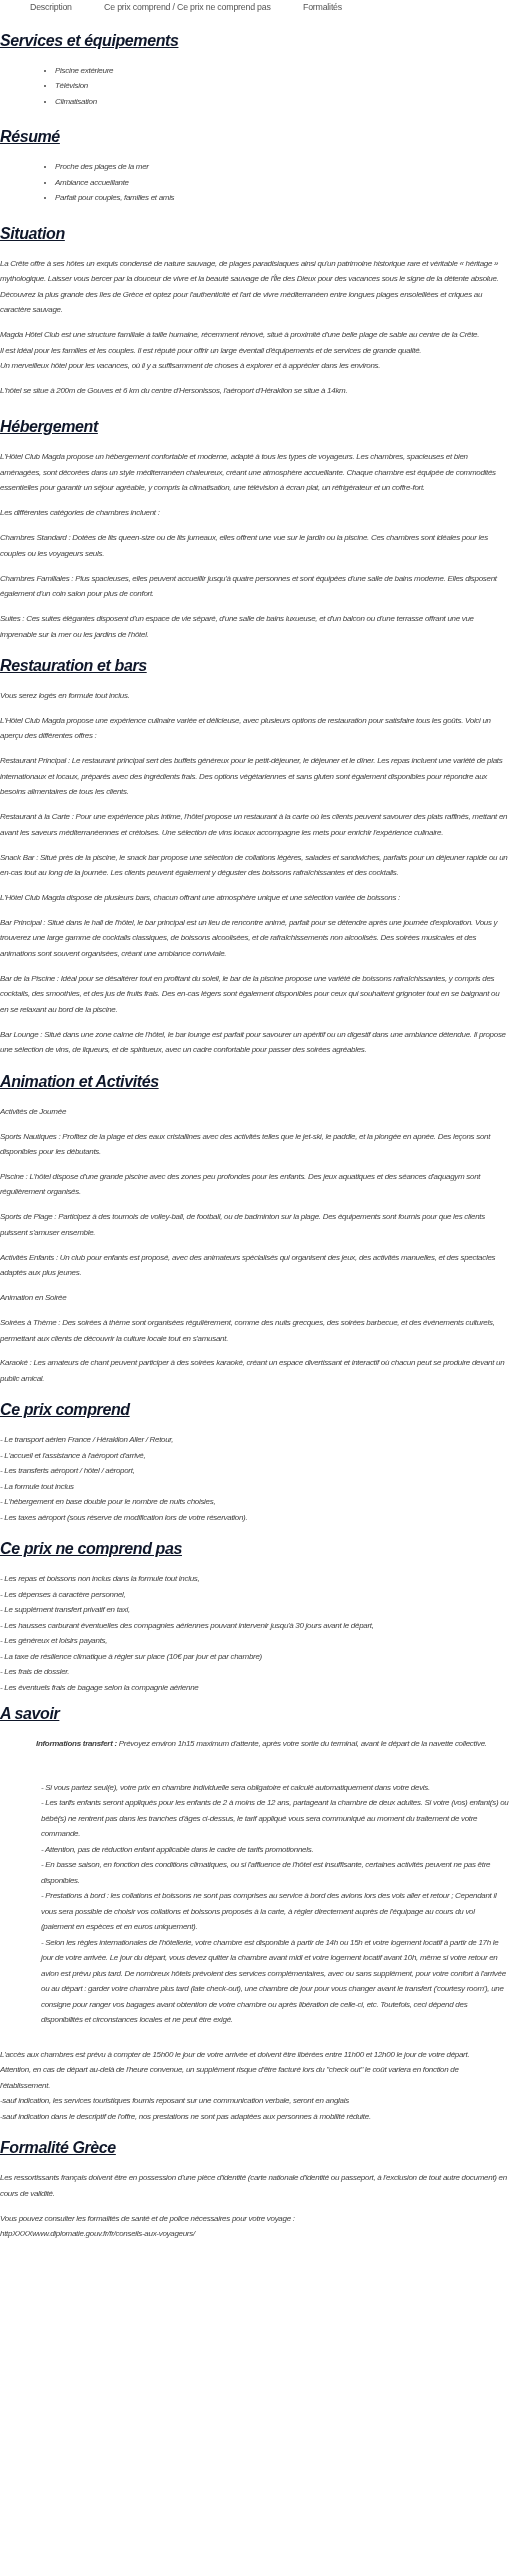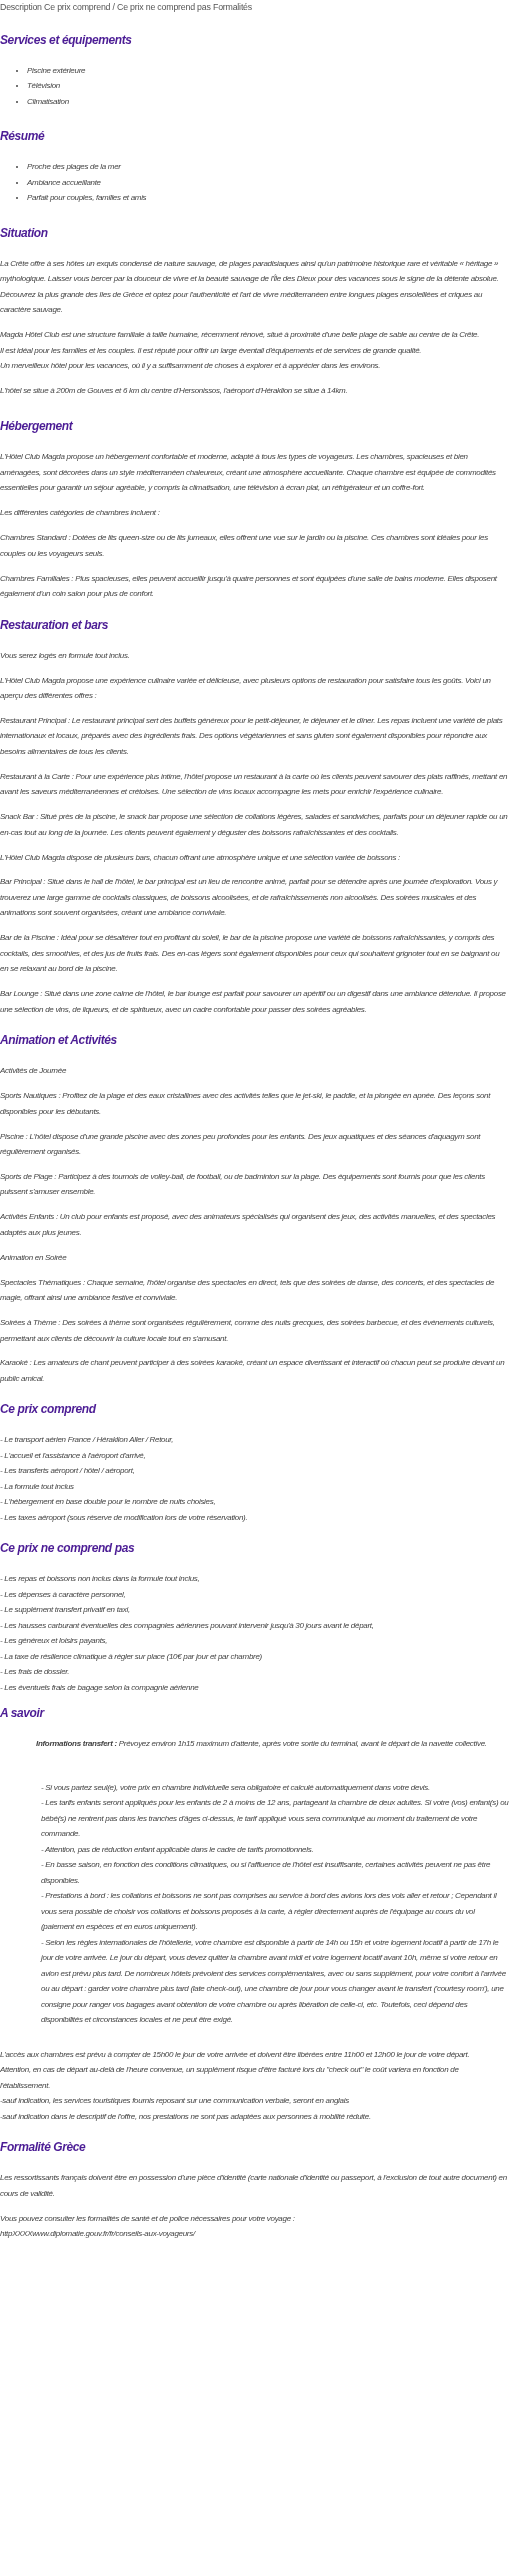--- a/index.html
+++ b/index.html
@@ -13,42 +13,43 @@
   .page { padding: 0 1.3px 0 0; }
   .tabs-line {
     font-style: normal;
     color: #555555;
     font-size: 8.8px;
     line-height: 13.5px;
     margin: 0;
     padding-top: 0.7px;
     letter-spacing: -0.2px;
   }
-  .tab-link { cursor: pointer; }
+  .tab-link { cursor: pointer; margin-left: 30px; }
   h2 {
-    color: #4c1d95;
+    color: #0f172a;
     font-style: italic;
     font-weight: bold;
-    font-size: 12px;
+    font-size: 16px;
     line-height: 17.5px;
     margin: 15px 0 13.5px 0;
     letter-spacing: -0.4px;
+    text-decoration: underline;
   }
   p {
     font-style: italic;
     margin: 0 0 9.4px 0;
     letter-spacing: -0.3px;
   }
   ul.bullets {
     margin: 0 0 19px 0;
     padding-left: 27px;
     font-style: italic;
     letter-spacing: -0.3px;
   }
-  ul.bullets li { line-height: 15.5px; }
+  ul.bullets li { line-height: 15.5px; margin-left: 28px; }
   .dash-list { margin: 0 0 9.4px 0; font-style: italic; letter-spacing: -0.3px; }
   .dash-list div { line-height: 15.5px; }
   .bold { font-weight: bold; margin-left: 36px; }
   .spacer { height: 19px; }
   a.link { color: #444444; text-decoration: none; font-style: italic; }
 </style>
 </head>
 <body>
 
 <div class="page">
@@ -80,40 +81,40 @@
     <span>Il est idéal pour les familles et les couples. Il est réputé pour offrir un large éventail d'équipements et de services de grande qualité.</span><br>
     <span>Un merveilleux hôtel pour les vacances, où il y a suffisamment de choses à explorer et à apprécier dans les environs.</span>
   </p>
   <p>L'hôtel se situe à 200m de Gouves et 6 km du centre d'Hersonissos, l'aéroport d'Héraklion se situe à 14km.</p>
 
   <h2 style="margin-top:20px;">Hébergement</h2>
   <p>L'Hôtel Club Magda propose un hébergement confortable et moderne, adapté à tous les types de voyageurs. Les chambres, spacieuses et bien aménagées, sont décorées dans un style méditerranéen chaleureux, créant une atmosphère accueillante. Chaque chambre est équipée de commodités essentielles pour garantir un séjour agréable, y compris la climatisation, une télévision à écran plat, un réfrigérateur et un coffre-fort.</p>
   <p>Les différentes catégories de chambres incluent :</p>
   <p>Chambres Standard : Dotées de lits queen-size ou de lits jumeaux, elles offrent une vue sur le jardin ou la piscine. Ces chambres sont idéales pour les couples ou les voyageurs seuls.</p>
   <p>Chambres Familiales : Plus spacieuses, elles peuvent accueillir jusqu'à quatre personnes et sont équipées d'une salle de bains moderne. Elles disposent également d'un coin salon pour plus de confort.</p>
+  <p>Suites : Ces suites élégantes disposent d'un espace de vie séparé, d'une salle de bains luxueuse, et d'un balcon ou d'une terrasse offrant une vue imprenable sur la mer ou les jardins de l'hôtel.</p>
 
   <h2>Restauration et bars</h2>
   <p>Vous serez logés en formule tout inclus.</p>
   <p>L'Hôtel Club Magda propose une expérience culinaire variée et délicieuse, avec plusieurs options de restauration pour satisfaire tous les goûts. Voici un aperçu des différentes offres :</p>
   <p>Restaurant Principal : Le restaurant principal sert des buffets généreux pour le petit-déjeuner, le déjeuner et le dîner. Les repas incluent une variété de plats internationaux et locaux, préparés avec des ingrédients frais. Des options végétariennes et sans gluten sont également disponibles pour répondre aux besoins alimentaires de tous les clients.</p>
   <p>Restaurant à la Carte : Pour une expérience plus intime, l'hôtel propose un restaurant à la carte où les clients peuvent savourer des plats raffinés, mettant en avant les saveurs méditerranéennes et crétoises. Une sélection de vins locaux accompagne les mets pour enrichir l'expérience culinaire.</p>
   <p>Snack Bar : Situé près de la piscine, le snack bar propose une sélection de collations légères, salades et sandwiches, parfaits pour un déjeuner rapide ou un en-cas tout au long de la journée. Les clients peuvent également y déguster des boissons rafraîchissantes et des cocktails.</p>
   <p>L'Hôtel Club Magda dispose de plusieurs bars, chacun offrant une atmosphère unique et une sélection variée de boissons :</p>
   <p>Bar Principal : Situé dans le hall de l'hôtel, le bar principal est un lieu de rencontre animé, parfait pour se détendre après une journée d'exploration. Vous y trouverez une large gamme de cocktails classiques, de boissons alcoolisées, et de rafraîchissements non alcoolisés. Des soirées musicales et des animations sont souvent organisées, créant une ambiance conviviale.</p>
   <p>Bar de la Piscine : Idéal pour se désaltérer tout en profitant du soleil, le bar de la piscine propose une variété de boissons rafraîchissantes, y compris des cocktails, des smoothies, et des jus de fruits frais. Des en-cas légers sont également disponibles pour ceux qui souhaitent grignoter tout en se baignant ou en se relaxant au bord de la piscine.</p>
   <p>Bar Lounge : Situé dans une zone calme de l'hôtel, le bar lounge est parfait pour savourer un apéritif ou un digestif dans une ambiance détendue. Il propose une sélection de vins, de liqueurs, et de spiritueux, avec un cadre confortable pour passer des soirées agréables.</p>
 
   <h2>Animation et Activités</h2>
   <p>Activités de Journée</p>
   <p>Sports Nautiques : Profitez de la plage et des eaux cristallines avec des activités telles que le jet-ski, le paddle, et la plongée en apnée. Des leçons sont disponibles pour les débutants.</p>
   <p>Piscine : L'hôtel dispose d'une grande piscine avec des zones peu profondes pour les enfants. Des jeux aquatiques et des séances d'aquagym sont régulièrement organisés.</p>
   <p>Sports de Plage : Participez à des tournois de volley-ball, de football, ou de badminton sur la plage. Des équipements sont fournis pour que les clients puissent s'amuser ensemble.</p>
   <p>Activités Enfants : Un club pour enfants est proposé, avec des animateurs spécialisés qui organisent des jeux, des activités manuelles, et des spectacles adaptés aux plus jeunes.</p>
   <p>Animation en Soirée</p>
-  <p>Spectacles Thématiques : Chaque semaine, l'hôtel organise des spectacles en direct, tels que des soirées de danse, des concerts, et des spectacles de magie, offrant ainsi une ambiance festive et conviviale.</p>
   <p>Soirées à Thème : Des soirées à thème sont organisées régulièrement, comme des nuits grecques, des soirées barbecue, et des événements culturels, permettant aux clients de découvrir la culture locale tout en s'amusant.</p>
   <p>Karaoké : Les amateurs de chant peuvent participer à des soirées karaoké, créant un espace divertissant et interactif où chacun peut se produire devant un public amical.</p>
 
   <h2>Ce prix comprend</h2>
   <div class="dash-list">
     <div>- Le transport aérien France / Héraklion Aller / Retour,</div>
     <div>- L'accueil et l'assistance à l'aéroport d'arrivé,</div>
     <div>- Les transferts aéroport / hôtel / aéroport,</div>
     <div>- La formule tout inclus</div>
     <div>- L'hébergement en base double pour le nombre de nuits choisies,</div>

